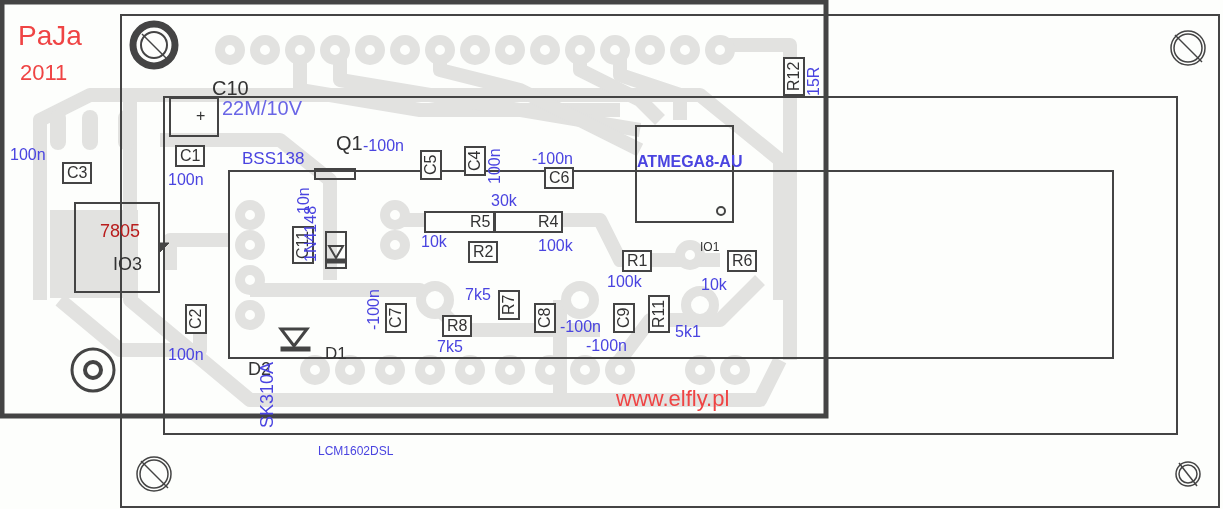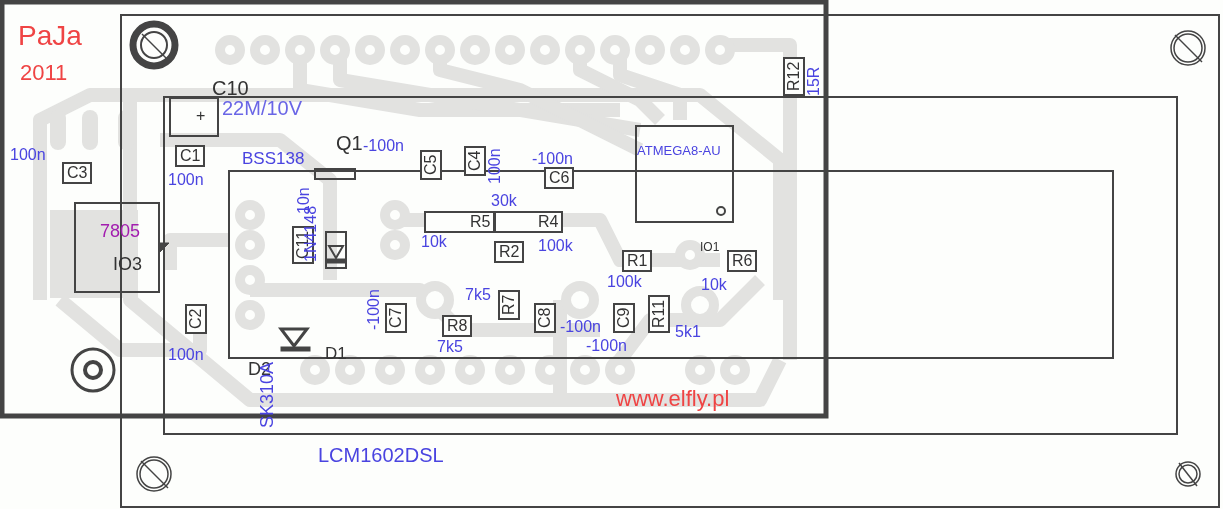--- a/index.html
+++ b/index.html
@@ -136,57 +136,57 @@
 <div class="lbl nm" style="left:212px;top:78px;font-size:20px;">C10</div>
 <div class="lbl" style="left:196px;top:108px;font-size:16px;color:#333;">+</div>
 <div class="lbl val" style="left:222px;top:98px;font-size:20px;color:#6a66e6;">22M/10V</div>
 
 <div class="ref" style="left:175px;top:145px;">C1</div>
 <div class="lbl val" style="left:168px;top:172px;">100n</div>
 
 <div class="lbl val" style="left:10px;top:147px;">100n</div>
 <div class="ref" style="left:62px;top:162px;">C3</div>
 
-<div class="lbl val" style="left:100px;top:222px;font-size:18px;color:#a21caf;">7805</div>
+<div class="lbl val" style="left:100px;top:222px;font-size:18px;color:#b91c1c;">7805</div>
 <div class="lbl nm" style="left:113px;top:255px;font-size:18px;">IO3</div>
 
 <div class="ref vert" style="left:185px;top:334px;">C2</div>
 <div class="lbl val" style="left:168px;top:347px;">100n</div>
 
 <div class="lbl nm" style="left:306px;top:133px;font-size:20px;margin-left:30px;">Q1</div>
 <div class="lbl val" style="left:242px;top:150px;font-size:17px;">BSS138</div>
 
 <div class="lbl val" style="left:363px;top:138px;">-100n</div>
 <div class="ref vert" style="left:420px;top:180px;">C5</div>
 
 <div class="ref vert" style="left:464px;top:176px;">C4</div>
 <div class="lbl val vert" style="left:487px;top:184px;">100n</div>
 
 <div class="lbl val" style="left:532px;top:151px;">-100n</div>
 <div class="ref" style="left:544px;top:167px;">C6</div>
 
-<div class="lbl" style="left:637px;top:144px;font-size:13px;color:#4a44e0;">ATMEGA8-AU</div>
+<div class="lbl" style="left:637px;top:154px;font-size:16px;color:#4a44e0;font-weight:bold;">ATMEGA8-AU</div>
 <div class="lbl nm" style="left:700px;top:241px;font-size:12px;">IO1</div>
 
 <div class="ref vert" style="left:783px;top:96px;">R12</div>
 <div class="lbl val vert" style="left:806px;top:96px;">15R</div>
 
 <div class="ref vert" style="left:292px;top:264px;">C11</div>
 <div class="lbl val vert" style="left:296px;top:214px;">10n</div>
 <div class="lbl val vert" style="left:303px;top:262px;">1N4148</div>
 <div class="lbl nm" style="left:325px;top:304px;margin-top:41px;">D1</div>
 
 <div class="lbl nm" style="left:248px;top:360px;font-size:18px;text-align:center;">D2</div>
 <div class="lbl val vert" style="left:258px;top:428px;font-size:18px;">SK310A</div>
 
 <div class="ref" style="left:424px;top:211px;padding-left:44px;">R5</div>
 <div class="lbl val" style="left:421px;top:234px;">10k</div>
 <div class="lbl val" style="left:491px;top:193px;">30k</div>
 <div class="ref" style="left:494px;top:211px;padding-left:42px;">R4</div>
-<div class="ref" style="left:494px;top:241px;text-align:right;">R2</div>
+<div class="ref" style="left:468px;top:241px;text-align:right;">R2</div>
 <div class="lbl val" style="left:538px;top:238px;">100k</div>
 
 <div class="ref" style="left:622px;top:250px;">R1</div>
 <div class="lbl val" style="left:607px;top:274px;">100k</div>
 <div class="ref" style="left:727px;top:250px;">R6</div>
 <div class="lbl val" style="left:701px;top:277px;">10k</div>
 
 <div class="lbl val vert" style="left:366px;top:330px;">-100n</div>
 <div class="ref vert" style="left:385px;top:333px;">C7</div>
 
@@ -195,13 +195,13 @@
 <div class="lbl val" style="left:465px;top:287px;">7k5</div>
 <div class="ref vert" style="left:498px;top:320px;">R7</div>
 
 <div class="ref vert" style="left:534px;top:333px;">C8</div>
 <div class="lbl val" style="left:560px;top:319px;">-100n</div>
 <div class="ref vert" style="left:613px;top:333px;">C9</div>
 <div class="lbl val" style="left:586px;top:338px;">-100n</div>
 <div class="ref vert" style="left:648px;top:333px;">R11</div>
 <div class="lbl val" style="left:675px;top:324px;">5k1</div>
 
-<div class="lbl" style="left:318px;top:445px;font-size:20px;color:#4a44e0;">LCM1602DSL</div>
+<div class="lbl" style="left:318px;top:445px;font-size:12px;color:#4a44e0;">LCM1602DSL</div>
 
 </body></html>

